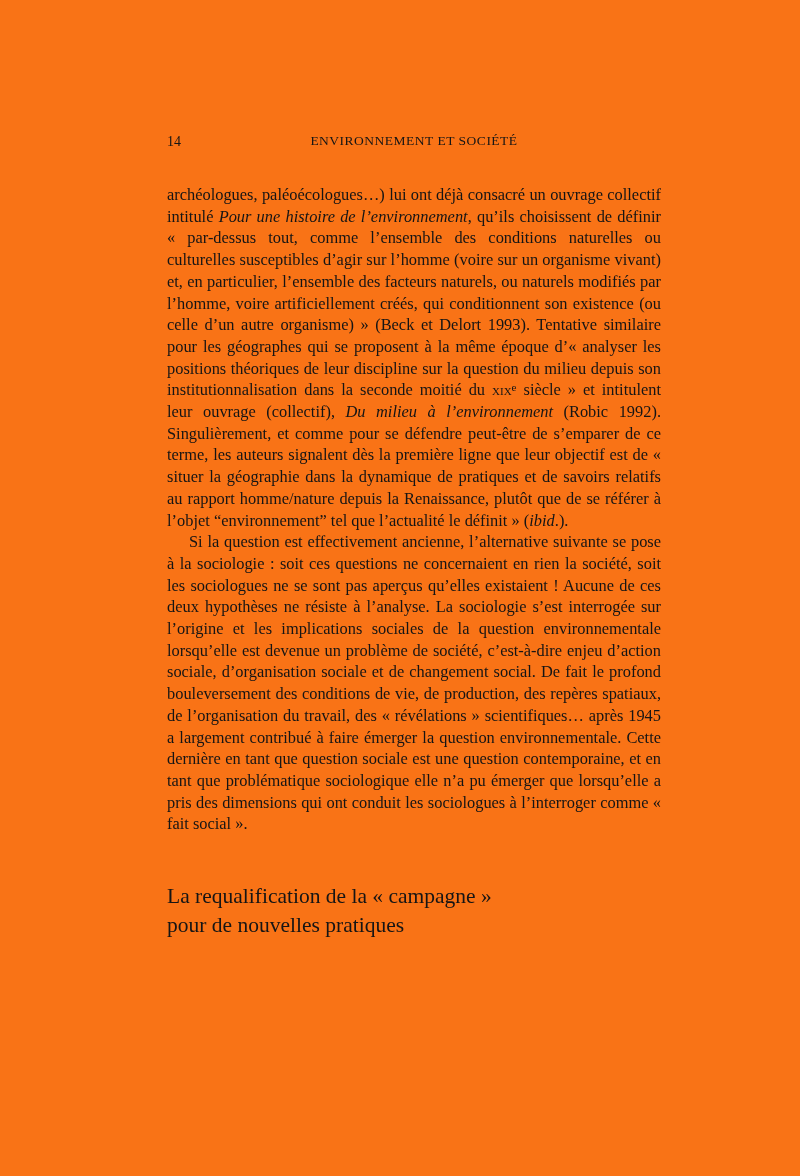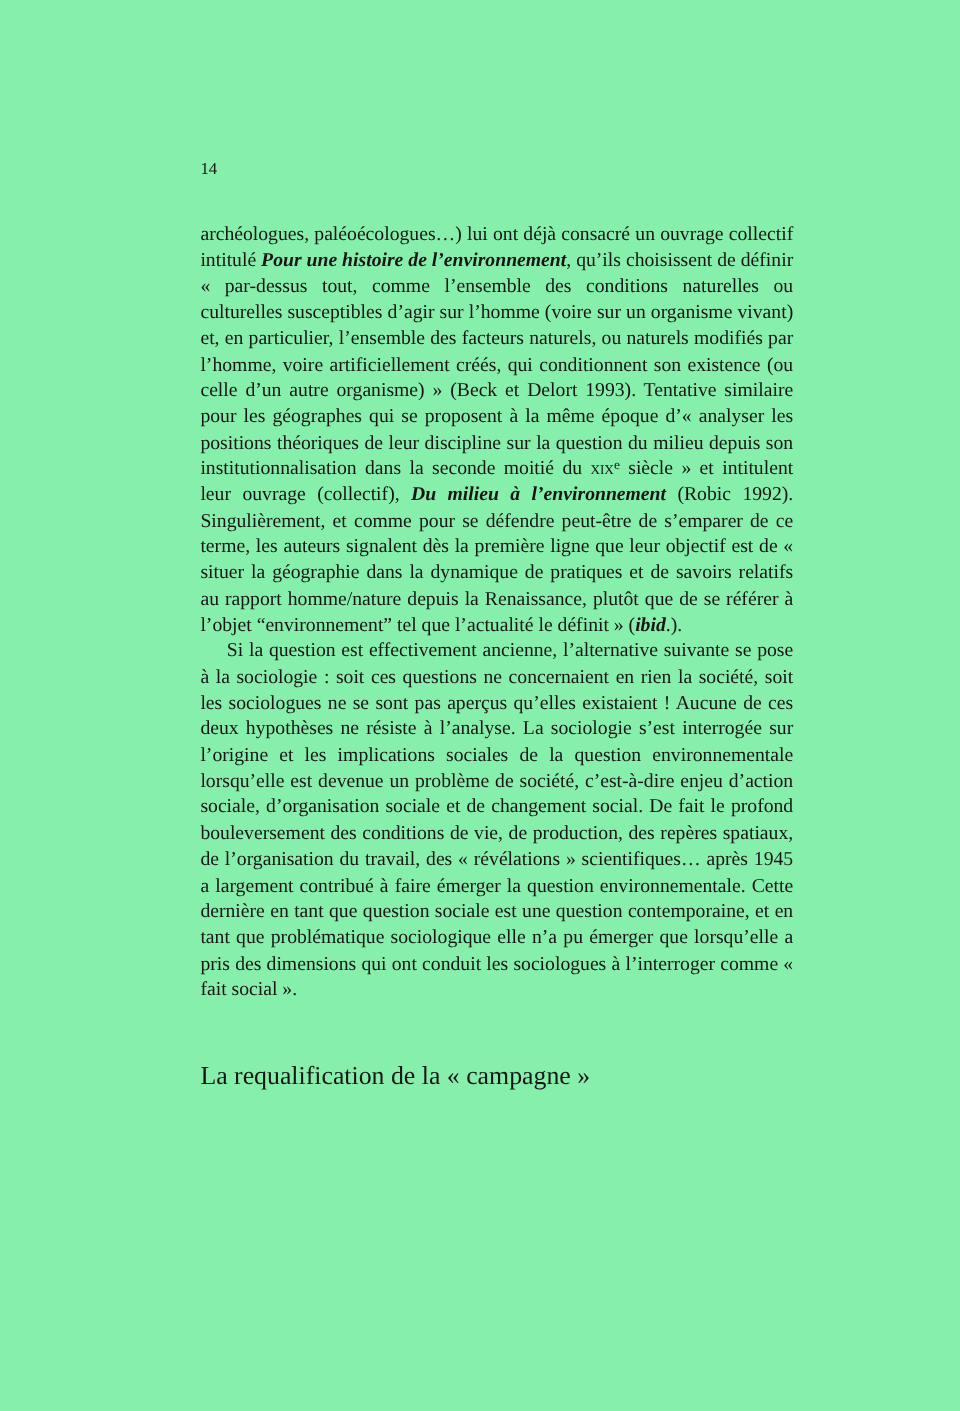--- a/index.html
+++ b/index.html
@@ -4,21 +4,21 @@
 <style>
   html, body {
     margin: 0;
     padding: 0;
     background: #ffffff;
   }
   .page {
     position: relative;
     width: 800px;
     height: 1176px;
-    background: #86efac;
+    background: #f97316;
     font-family: "Liberation Serif", "DejaVu Serif", serif;
     color: #151515;
     overflow: hidden;
   }
   .content {
     position: absolute;
     left: 167px;
     top: 133px;
     width: 494px;
   }
@@ -44,21 +44,21 @@
     margin: 0;
     font-size: 16.4px;
     line-height: 21.7px;
     text-align: justify;
     hyphens: auto;
     -webkit-hyphens: auto;
   }
   .para.indent {
     text-indent: 22px;
   }
-  .i  { font-style: italic; font-weight: bold; }
+  .i  { font-style: italic; }
   .sc { font-variant: small-caps; margin-top: 20px; }
   .sup {
     font-size: 0.68em;
     vertical-align: 0.35em;
     line-height: 0;
   }
   .section-heading {
     margin: 47px 0 40px 0;
     font-size: 21.5px;
     line-height: 29px;
@@ -67,25 +67,27 @@
   }
 </style>
 </head>
 <body>
 
 <div class="page">
   <div class="content">
 
     <header class="running-head">
       <span class="page-num">14</span>
+      <span class="running-title">ENVIRONNEMENT ET SOCIÉTÉ</span>
     </header>
 
     <p class="para">archéologues, paléoécologues…) lui ont déjà consacré un ouvrage collectif intitulé <span class="i">Pour une histoire de l’environnement</span>, qu’ils choisissent de définir « par-dessus tout, comme l’ensemble des conditions naturelles ou culturelles susceptibles d’agir sur l’homme (voire sur un organisme vivant) et, en particulier, l’ensemble des facteurs naturels, ou naturels modifiés par l’homme, voire artificiellement créés, qui conditionnent son existence (ou celle d’un autre organisme) » (Beck et Delort 1993). Tentative similaire pour les géographes qui se proposent à la même époque d’« analyser les positions théoriques de leur discipline sur la question du milieu depuis son institutionnalisation dans la seconde moitié du <span class="sc">xix</span><span class="sup">e</span> siècle » et intitulent leur ouvrage (collectif), <span class="i">Du milieu à l’environnement</span> (Robic 1992). Singulièrement, et comme pour se défendre peut-être de s’emparer de ce terme, les auteurs signalent dès la première ligne que leur objectif est de « situer la géographie dans la dynamique de pratiques et de savoirs relatifs au rapport homme/nature depuis la Renaissance, plutôt que de se référer à l’objet “environnement” tel que l’actualité le définit » (<span class="i">ibid</span>.).</p>
 
     <p class="para indent">Si la question est effectivement ancienne, l’alternative suivante se pose à la sociologie : soit ces questions ne concernaient en rien la société, soit les sociologues ne se sont pas aperçus qu’elles existaient ! Aucune de ces deux hypothèses ne résiste à l’analyse. La sociologie s’est interrogée sur l’origine et les implications sociales de la question environnementale lorsqu’elle est devenue un problème de société, c’est-à-dire enjeu d’action sociale, d’organisation sociale et de changement social. De fait le profond bouleversement des conditions de vie, de production, des repères spatiaux, de l’organisation du travail, des « révélations » scientifiques… après 1945 a largement contribué à faire émerger la question environnementale. Cette dernière en tant que question sociale est une question contemporaine, et en tant que problématique sociologique elle n’a pu émerger que lorsqu’elle a pris des dimensions qui ont conduit les sociologues à l’interroger comme « fait social ».</p>
 
     <h2 class="section-heading">
       <span>La requalification de la « campagne »</span><br>
+      <span>pour de nouvelles pratiques</span>
     </h2>
 
 
   </div>
 </div>
 
 </body></html>

